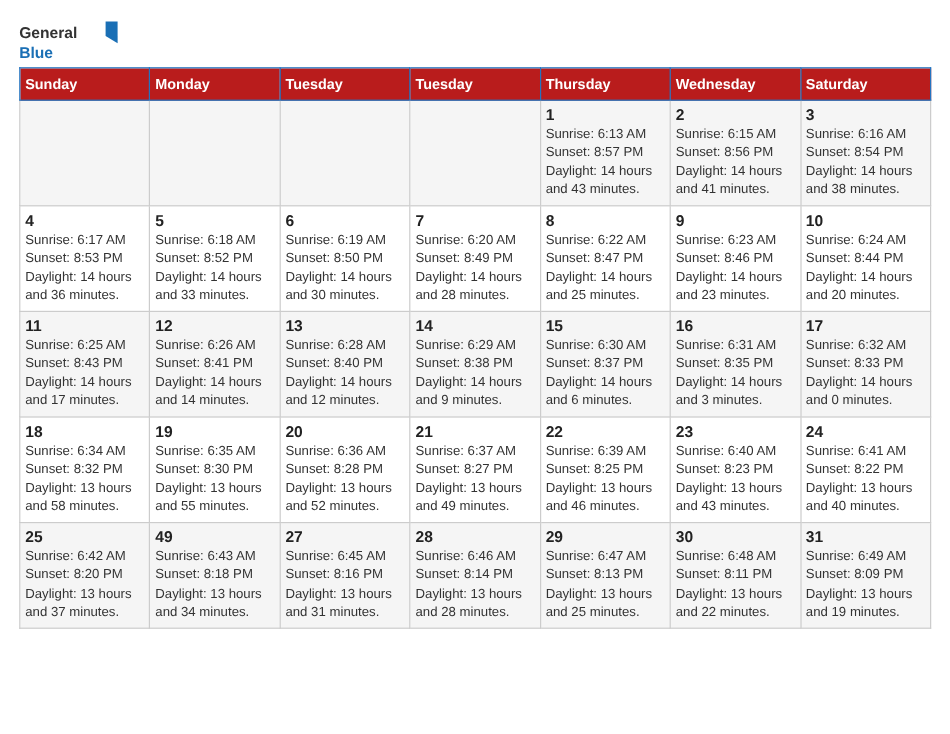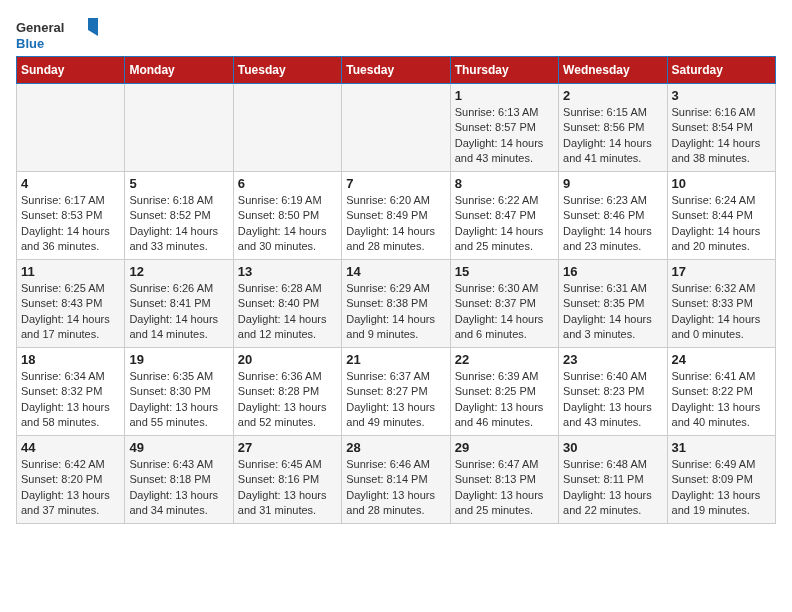--- a/index.html
+++ b/index.html
@@ -211,21 +211,21 @@
           <span class="day-num">23</span>
           <div class="day-info">Sunrise: 6:40 AM<br>Sunset: 8:23 PM<br>Daylight: 13 hours and 43 minutes.</div>
         </td>
         <td>
           <span class="day-num">24</span>
           <div class="day-info">Sunrise: 6:41 AM<br>Sunset: 8:22 PM<br>Daylight: 13 hours and 40 minutes.</div>
         </td>
       </tr>
       <tr>
         <td>
-          <span class="day-num">44</span>
+          <span class="day-num">25</span>
           <div class="day-info">Sunrise: 6:42 AM<br>Sunset: 8:20 PM<br>Daylight: 13 hours and 37 minutes.</div>
         </td>
         <td>
           <span class="day-num">49</span>
           <div class="day-info">Sunrise: 6:43 AM<br>Sunset: 8:18 PM<br>Daylight: 13 hours and 34 minutes.</div>
         </td>
         <td>
           <span class="day-num">27</span>
           <div class="day-info">Sunrise: 6:45 AM<br>Sunset: 8:16 PM<br>Daylight: 13 hours and 31 minutes.</div>
         </td>

